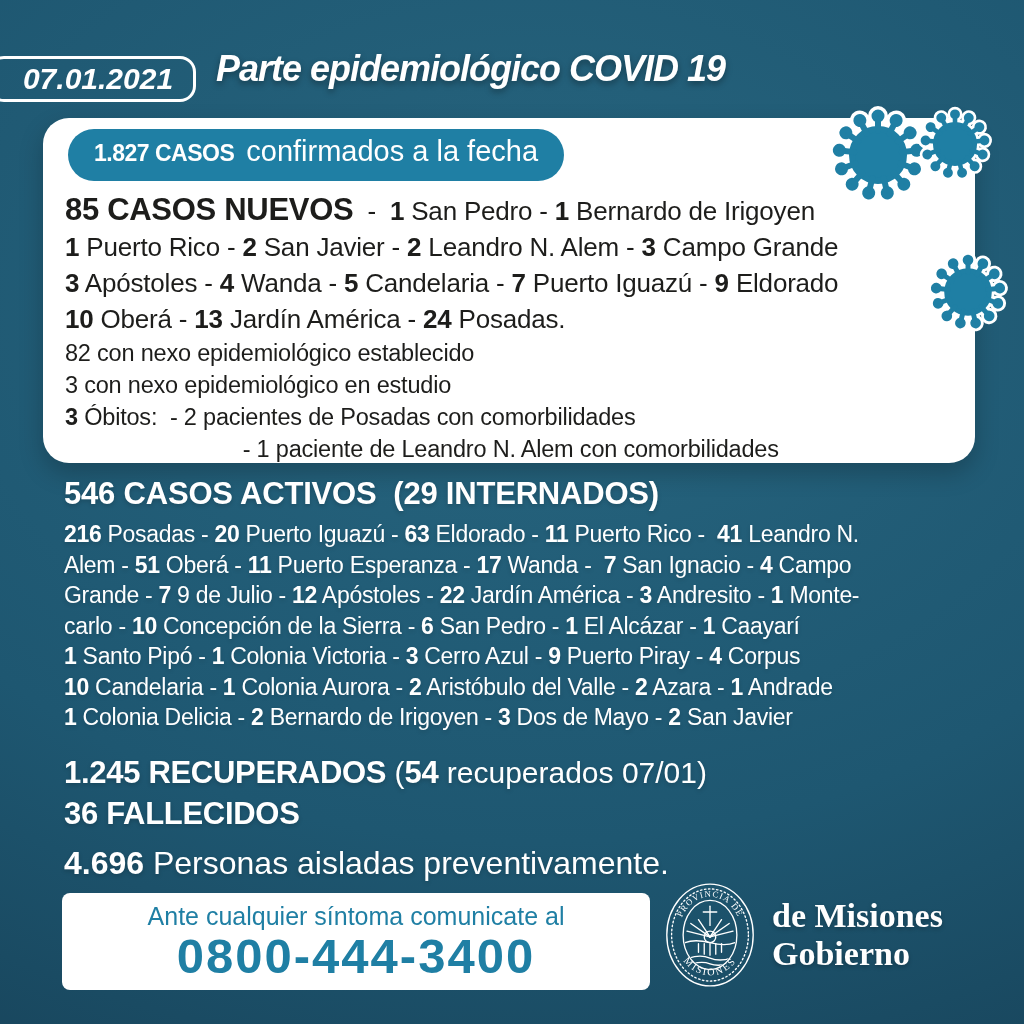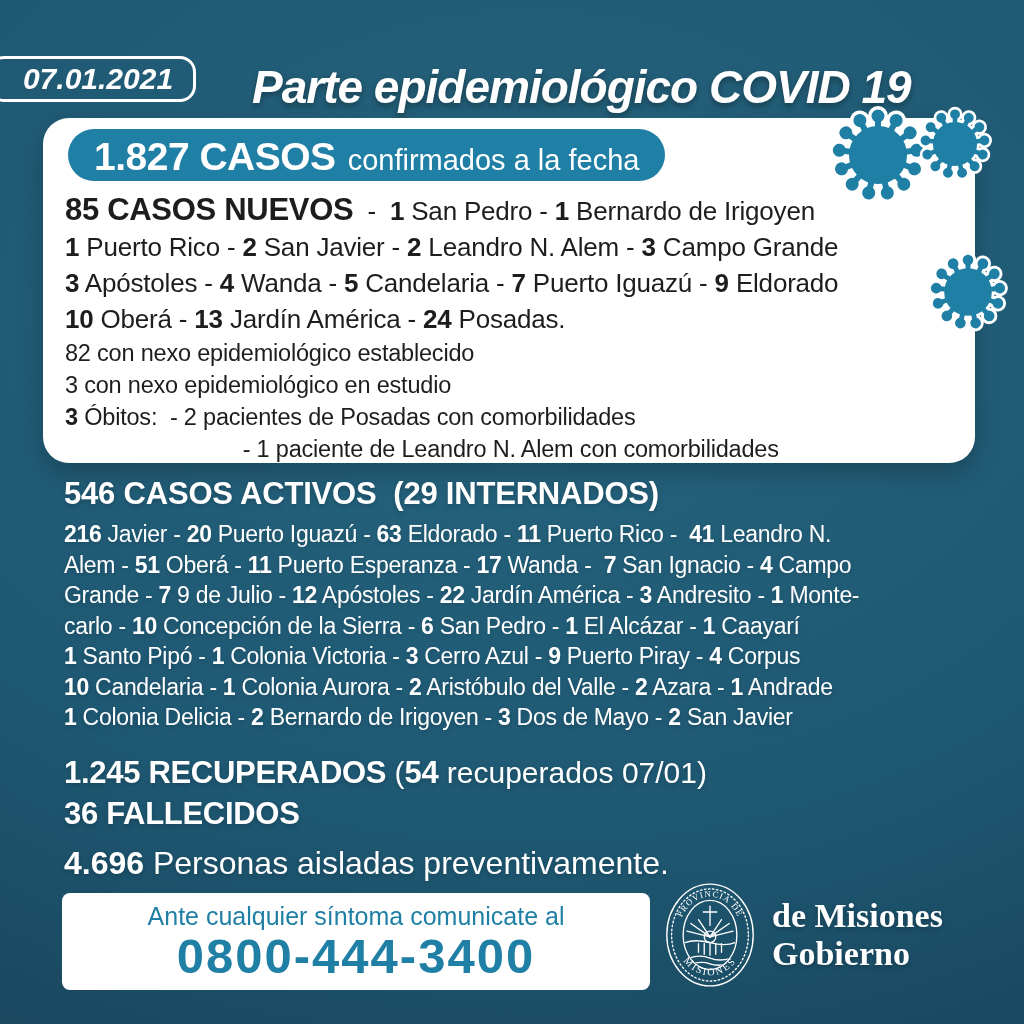--- a/index.html
+++ b/index.html
@@ -19,36 +19,36 @@
     font-family:"Liberation Sans", sans-serif;
   }
   
   .date-box{
     position:absolute;left:-12px;top:56px;width:208px;height:46px;
     border:3px solid #fff;border-radius:16px;color:#fff;
     font-style:italic;font-weight:700;font-size:30px;
     display:flex;align-items:center;justify-content:center;padding-left:12px;
   }
   .main-title{
-    position:absolute;left:216px;top:60px;color:#fff;
-    font-size:46px;font-weight:700;font-style:italic;letter-spacing:-1px;
-    text-shadow:0 3px 6px rgba(0,0,0,.35);white-space:nowrap;margin-left:36px;
+    position:absolute;left:216px;top:48px;color:#fff;
+    font-size:36px;font-weight:700;font-style:italic;letter-spacing:-1px;
+    text-shadow:0 3px 6px rgba(0,0,0,.35);white-space:nowrap;
   }
   
   .card{
     position:absolute;left:43px;top:118px;width:932px;height:345px;
     background:var(--card);border-radius:26px;
     box-shadow:0 10px 24px rgba(0,0,0,.22);
   }
   .badge{
     position:absolute;left:25px;top:11px;height:52px;
     background:var(--accent);border-radius:27px;
     display:flex;align-items:baseline;padding:6px 26px 0 26px;gap:12px;color:#fff;white-space:nowrap;
   }
-  .badge-num{font-weight:700;font-size:39px;letter-spacing:-0.5px;}
+  .badge-num{font-weight:700;font-size:23px;letter-spacing:-0.5px;}
   .badge-label{font-size:29px;}
   .card-lines{position:absolute;left:22px;top:74px;color:var(--text-dark);}
   .card-lines .line{font-size:26px;line-height:36px;white-space:pre;letter-spacing:-0.2px;}
   .card-lines .line.sm{font-size:23.5px;line-height:32px;}
   .card-lines .line.indent{padding-left:118px;text-align:center;}
   .seg-h{font-weight:700;font-size:31px;letter-spacing:-0.3px;}
   .seg-b{font-weight:700;}
   
   .section-activos{position:absolute;left:64px;top:476px;color:#fff;}
   .activos-header{font-size:31px;font-weight:700;letter-spacing:-0.2px;white-space:pre;text-shadow:0 2px 4px rgba(0,0,0,.18);}
@@ -295,21 +295,21 @@
           <circle cx="0" cy="-39" r="3.5" transform="rotate(304.6)"></circle>
           <line x1="0" y1="-24" x2="0" y2="-36" transform="rotate(332.3)"></line>
           <circle cx="0" cy="-39" r="3.5" transform="rotate(332.3)"></circle>
         </g>
       </svg>
     </div>
 
   <div class="section-activos">
     <div class="activos-header">546 CASOS ACTIVOS  (29 INTERNADOS)</div>
     <div class="activos-lines">
-        <div class="line"><span class="seg-b">216</span><span class="seg-r"> Javier - </span><span class="seg-b">20</span><span class="seg-r"> Puerto Iguazú - </span><span class="seg-b">63</span><span class="seg-r"> Eldorado - </span><span class="seg-b">11</span><span class="seg-r"> Puerto Rico -  </span><span class="seg-b">41</span><span class="seg-r"> Leandro N.</span></div>
+        <div class="line"><span class="seg-b">216</span><span class="seg-r"> Posadas - </span><span class="seg-b">20</span><span class="seg-r"> Puerto Iguazú - </span><span class="seg-b">63</span><span class="seg-r"> Eldorado - </span><span class="seg-b">11</span><span class="seg-r"> Puerto Rico -  </span><span class="seg-b">41</span><span class="seg-r"> Leandro N.</span></div>
         <div class="line"><span class="seg-r">Alem - </span><span class="seg-b">51</span><span class="seg-r"> Oberá - </span><span class="seg-b">11</span><span class="seg-r"> Puerto Esperanza - </span><span class="seg-b">17</span><span class="seg-r"> Wanda -  </span><span class="seg-b">7</span><span class="seg-r"> San Ignacio - </span><span class="seg-b">4</span><span class="seg-r"> Campo</span></div>
         <div class="line"><span class="seg-r">Grande - </span><span class="seg-b">7</span><span class="seg-r"> 9 de Julio - </span><span class="seg-b">12</span><span class="seg-r"> Apóstoles - </span><span class="seg-b">22</span><span class="seg-r"> Jardín América - </span><span class="seg-b">3</span><span class="seg-r"> Andresito - </span><span class="seg-b">1</span><span class="seg-r"> Monte-</span></div>
         <div class="line"><span class="seg-r">carlo - </span><span class="seg-b">10</span><span class="seg-r"> Concepción de la Sierra - </span><span class="seg-b">6</span><span class="seg-r"> San Pedro - </span><span class="seg-b">1</span><span class="seg-r"> El Alcázar - </span><span class="seg-b">1</span><span class="seg-r"> Caayarí</span></div>
         <div class="line"><span class="seg-b">1</span><span class="seg-r"> Santo Pipó - </span><span class="seg-b">1</span><span class="seg-r"> Colonia Victoria - </span><span class="seg-b">3</span><span class="seg-r"> Cerro Azul - </span><span class="seg-b">9</span><span class="seg-r"> Puerto Piray - </span><span class="seg-b">4</span><span class="seg-r"> Corpus</span></div>
         <div class="line"><span class="seg-b">10</span><span class="seg-r"> Candelaria - </span><span class="seg-b">1</span><span class="seg-r"> Colonia Aurora - </span><span class="seg-b">2</span><span class="seg-r"> Aristóbulo del Valle - </span><span class="seg-b">2</span><span class="seg-r"> Azara - </span><span class="seg-b">1</span><span class="seg-r"> Andrade</span></div>
         <div class="line"><span class="seg-b">1</span><span class="seg-r"> Colonia Delicia - </span><span class="seg-b">2</span><span class="seg-r"> Bernardo de Irigoyen - </span><span class="seg-b">3</span><span class="seg-r"> Dos de Mayo - </span><span class="seg-b">2</span><span class="seg-r"> San Javier</span></div>
       </div>
   </div>
 
   <div class="summary">

